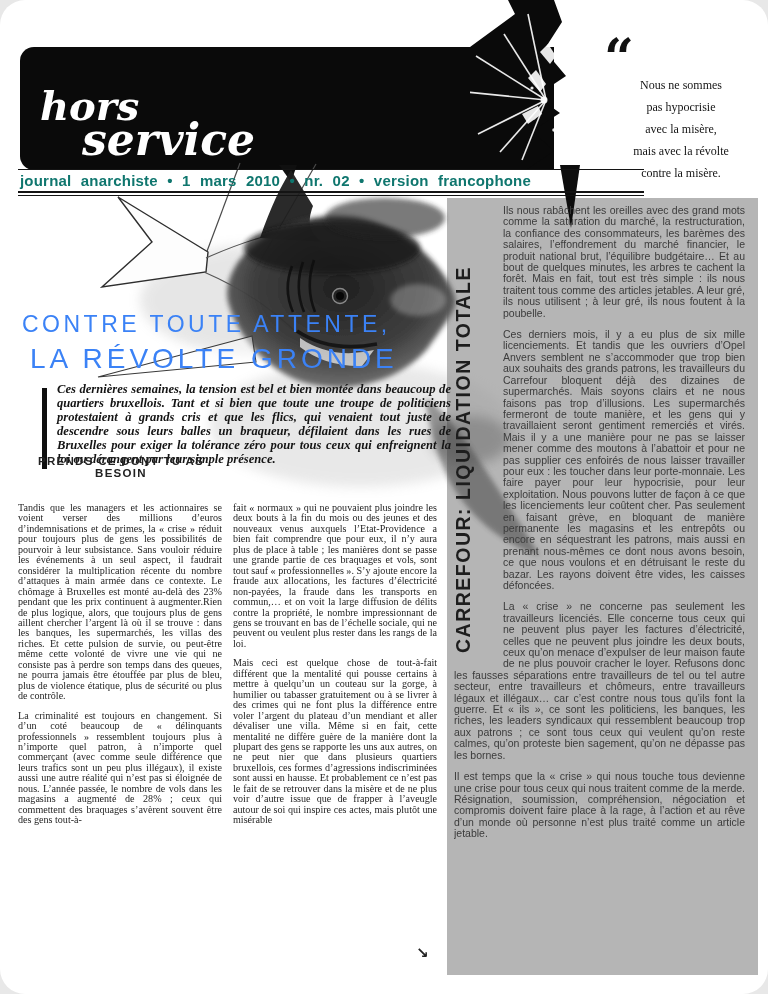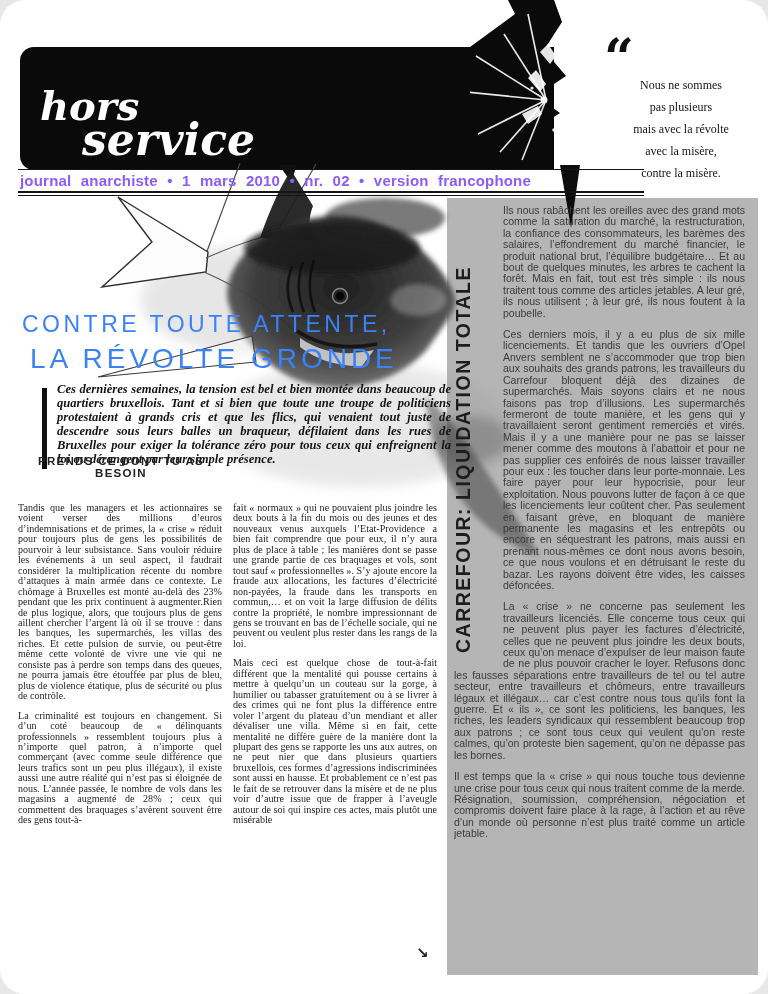--- a/index.html
+++ b/index.html
@@ -18,21 +18,21 @@
   
   .quote{left:598px;top:48px;width:166px;text-align:center;}
   .qmark{font-family:"DejaVu Serif",serif;font-weight:700;font-size:52px;line-height:20px;
          color:#111;text-align:left;display:block;height:26px;margin-left:6px;}
   .qline{font-size:12px;line-height:22px;color:#141414;}
 
   
   .jbar{left:18px;top:169px;width:626px;}
   .jbar-text{border-top:1.5px solid #141414;font-family:"Liberation Sans",sans-serif;
              font-weight:700;font-size:15px;letter-spacing:.2px;word-spacing:5px;
-             color:#8b5cf6;padding:2px 0 1px 2px;white-space:nowrap;}
+             color:#0f766e;padding:2px 0 1px 2px;white-space:nowrap;}
   .jbar-dbl{border-top:2.5px solid #141414;height:2px;border-bottom:1.2px solid #141414;margin-top:1px;}
 
   
   .headline{font-family:"Liberation Sans",sans-serif;font-weight:400;color:#3b82f6;line-height:1;}
   .hl1{left:22px;top:313px;font-size:23px;letter-spacing:3.5px;}
   .hl2{left:30px;top:345px;font-size:28px;letter-spacing:4px;}
 
   
   .intro-rule{left:42px;top:388px;width:5px;height:81px;background:#0f0f0f;}
   .intro{left:57px;top:383px;width:394px;font-weight:700;font-style:italic;
@@ -94,23 +94,23 @@
       <circle cx="86" cy="40" r="1.5"></circle>
     </g>
   </svg>
 
   <div class="abs masthead mh1">hors</div>
   <div class="abs masthead mh2">service</div>
 
   <div class="abs quote">
     <span class="qmark">“</span>
     <div class="qline">Nous ne sommes</div>
-    <div class="qline">pas plusieurs</div>
+    <div class="qline">pas hypocrisie</div>
+    <div class="qline">avec la misère,</div>
     <div class="qline">mais avec la révolte</div>
-    <div class="qline">avec la misère,</div>
     <div class="qline">contre la misère.</div>
   </div>
 
   <svg class="abs" style="left:0;top:0;width:768px;height:994px" viewBox="0 0 768 994">
     <defs>
       <radialGradient id="hg" cx="50%" cy="42%" r="70%">
         <stop offset="0%" stop-color="#191919"></stop>
         <stop offset="55%" stop-color="#383838"></stop>
         <stop offset="100%" stop-color="#8a8a8a"></stop>
       </radialGradient>

